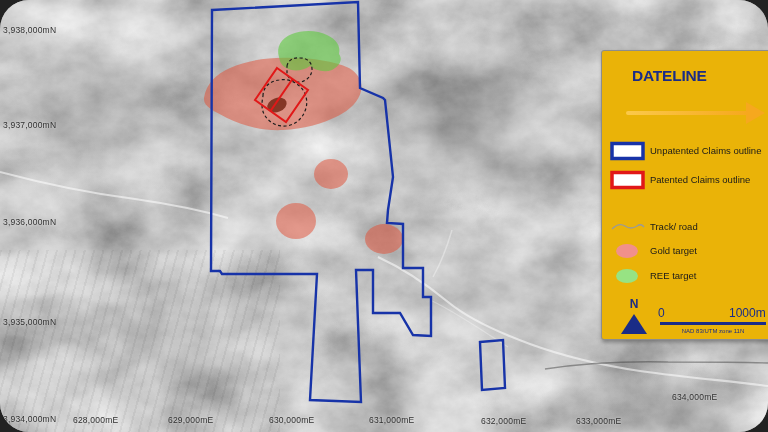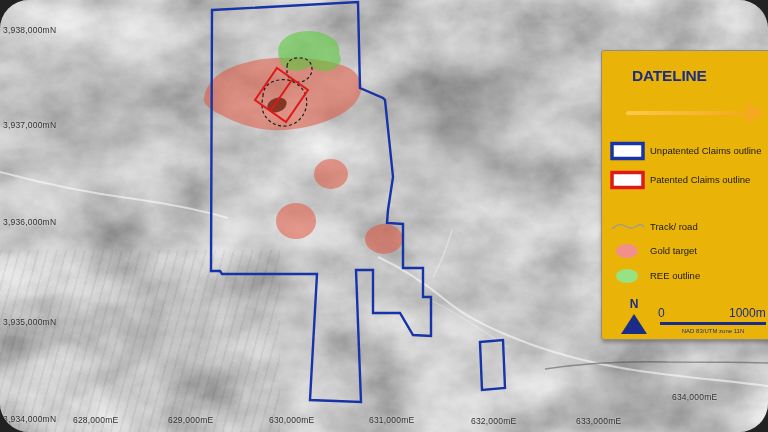--- a/index.html
+++ b/index.html
@@ -111,21 +111,21 @@
 
   <span class="coord" style="left:3px;top:25px">3,938,000mN</span>
   <span class="coord" style="left:3px;top:120px">3,937,000mN</span>
   <span class="coord" style="left:3px;top:217px">3,936,000mN</span>
   <span class="coord" style="left:3px;top:317px">3,935,000mN</span>
   <span class="coord" style="left:3px;top:414px">3,934,000mN</span>
   <span class="coord" style="left:73px;top:415px">628,000mE</span>
   <span class="coord" style="left:168px;top:415px">629,000mE</span>
   <span class="coord" style="left:269px;top:415px">630,000mE</span>
   <span class="coord" style="left:369px;top:415px">631,000mE</span>
-  <span class="coord" style="left:471px;top:416px">632,000mE</span>
+  <span class="coord" style="left:481px;top:416px">632,000mE</span>
   <span class="coord" style="left:576px;top:416px">633,000mE</span>
   <span class="coord" style="left:672px;top:392px">634,000mE</span>
 
   <div id="legend">
     <div class="logo-line" style="top:17px">DATELINE</div>
     <div class="logo-arrow-bar"></div>
     <div class="logo-arrow-head"></div>
 
     <div class="lrow" style="top:90px">
       <svg class="sw" width="36" height="20">
@@ -153,21 +153,21 @@
       <svg class="sw" width="36" height="20">
         <path d="M 2,12 Q 9,5 15,9 Q 21,13 27,9 Q 31,6 34,10" fill="none" stroke-width="1.3" stroke="#9a9a9a"></path>
       </svg>
       <span class="lab">Track/ road</span>
     </div>
 
     <div class="lrow" style="top:215px">
       <svg class="sw" width="36" height="20">
         <ellipse cx="17" cy="10" rx="11" ry="7" fill="#97e383"></ellipse>
       </svg>
-      <span class="lab">REE outline</span>
+      <span class="lab">REE target</span>
     </div>
 
     <div class="north-n">N</div>
     <div class="north-tri"></div>
     <div class="scale-0">0</div>
     <div class="scale-1000">1000m</div>
     <div class="scale-line"></div>
     <div class="scale-datum">NAD 83/UTM zone 11N</div>
   </div>
 

